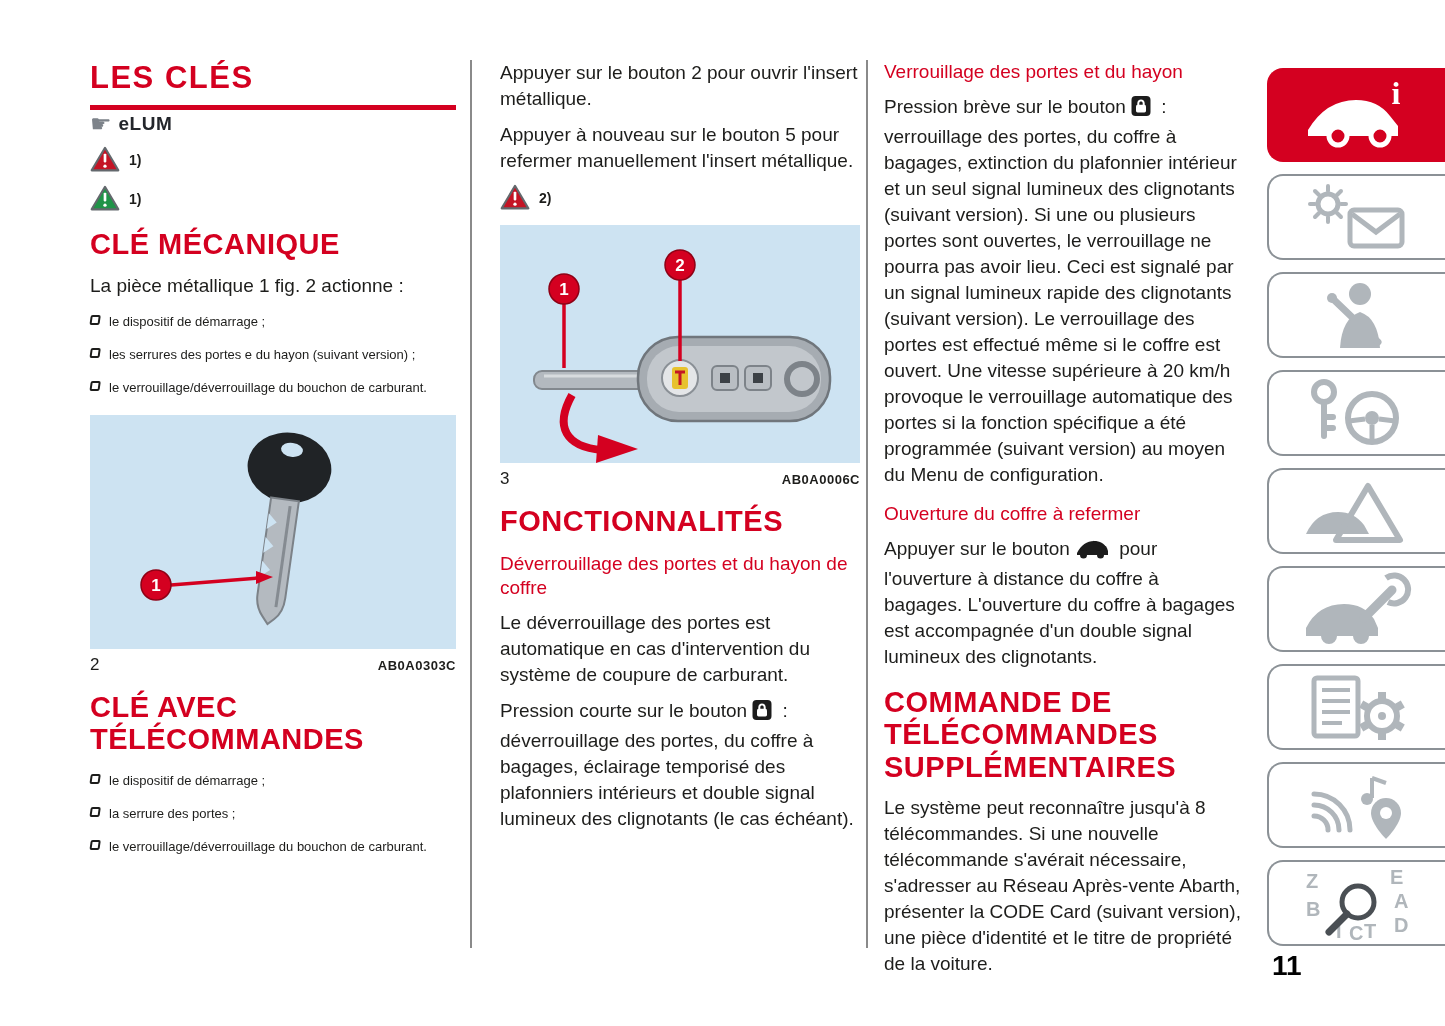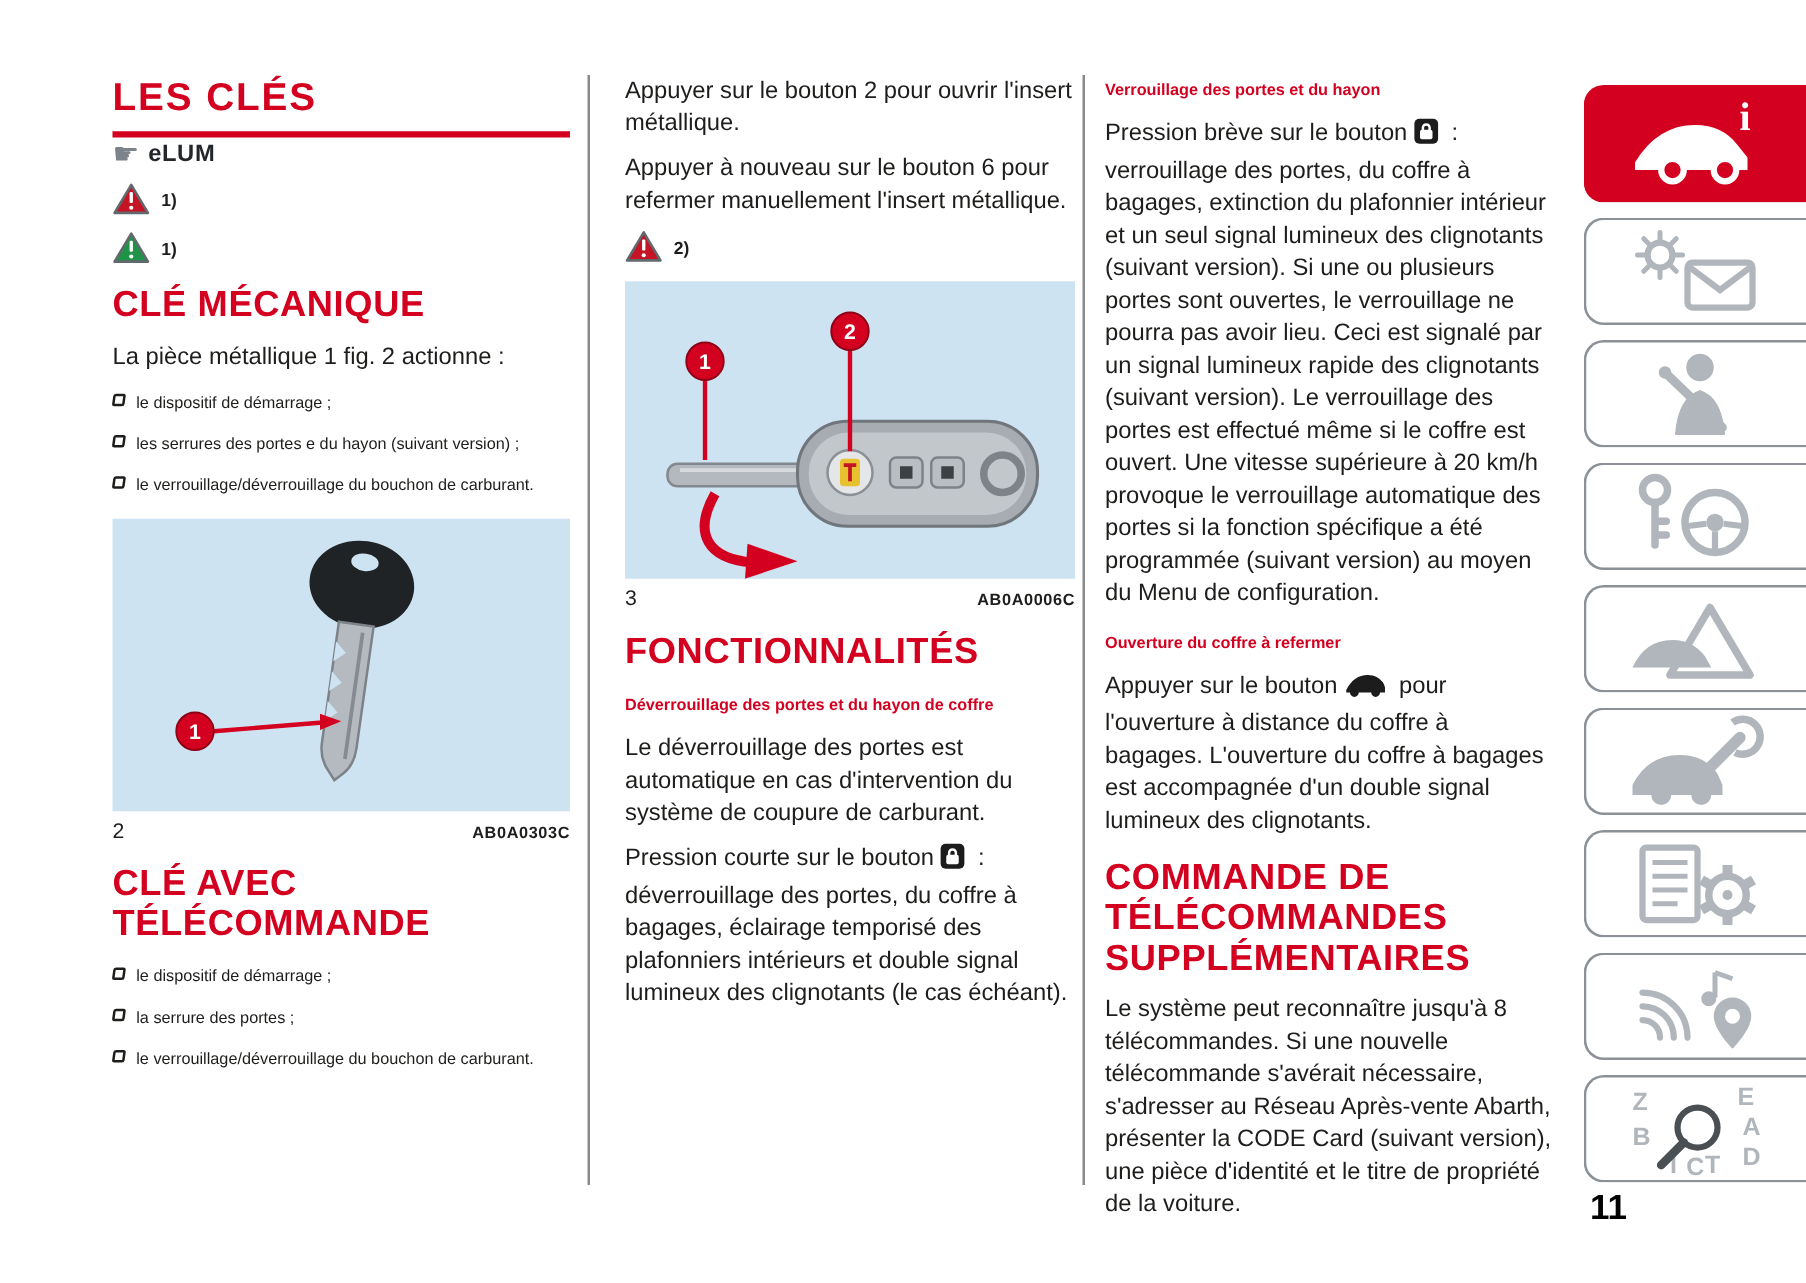--- a/index.html
+++ b/index.html
@@ -23,21 +23,21 @@
   .vrule1{ left:470px; }
   .vrule2{ left:866px; }
 
   .h1{
     color:var(--accent); font-size:31px; font-weight:bold; letter-spacing:1.5px;
     border-bottom:5px solid var(--accent); padding-bottom:9px; 
   }
   .h2{ color:var(--accent); font-size:29px; font-weight:bold; letter-spacing:.5px; margin:16px 0 12px; }
   .h2-wrap{ max-width:280px; line-height:1.12; }
   .h2-wrap3{ max-width:320px; line-height:1.12; }
-  .h3{ color:var(--accent); font-size:13px; font-weight:bold; line-height:24px; margin:14px 0 10px; }
+  .h3{ color:var(--accent); font-size:19px; font-weight:normal; line-height:24px; margin:14px 0 10px; }
   p{ font-size:19px; line-height:26px; margin-bottom:10px; }
 
   .elum-row{ display:flex; align-items:center; gap:7px; margin:2px 0 10px; }
   .hand{ color:#7d838a; font-size:24px; line-height:24px; }
   .elum-text{ font-weight:bold; font-size:19px; letter-spacing:.5px; color:#23262b; }
 
   .warn-row{ display:flex; align-items:center; gap:9px; margin:4px 0 12px; }
   .warn-ref{ font-weight:bold; font-size:14px; }
 
   .bullet-item{ font-size:13px; line-height:26px; margin-bottom:7px; }
@@ -131,30 +131,30 @@
             <text x="66" y="176" text-anchor="middle" class="fig-label">1</text>
           </g>
         </svg>
       </div>
       <figcaption class="figcap">
         <span class="fignum">2</span>
         <span class="figcode">AB0A0303C</span>
       </figcaption>
     </figure>
 
-    <h2 class="h2 h2-wrap">CLÉ AVEC TÉLÉCOMMANDE</h2>
+    <h2 class="h2 h2-wrap">CLÉ AVEC TÉLÉCOMMANDES</h2>
 
     <div class="bullet-item"><span class="bullet"></span><span>le dispositif de démarrage ;</span></div>
     <div class="bullet-item"><span class="bullet"></span><span>la serrure des portes ;</span></div>
     <div class="bullet-item"><span class="bullet"></span><span>le verrouillage/déverrouillage du bouchon de carburant.</span></div>
   </section>
 
   <section class="col col2">
     <p>Appuyer sur le bouton 2 pour ouvrir l'insert métallique.</p>
-    <p>Appuyer à nouveau sur le bouton 6 pour refermer manuellement l'insert métallique.</p>
+    <p>Appuyer à nouveau sur le bouton 5 pour refermer manuellement l'insert métallique.</p>
 
     <div class="warn-row">
       <svg width="30" height="27" viewBox="0 0 36 32">
         <path d="M18 2 34 29 H2 Z" fill="#c41425" stroke="#63686d" stroke-width="2.5" stroke-linejoin="round"></path>
         <rect x="16.4" y="9" width="3.2" height="10.5" rx="1" fill="#fff"></rect>
         <circle cx="18" cy="24" r="2" fill="#fff"></circle>
       </svg>
       <span class="warn-ref">2)</span>
     </div>
 

